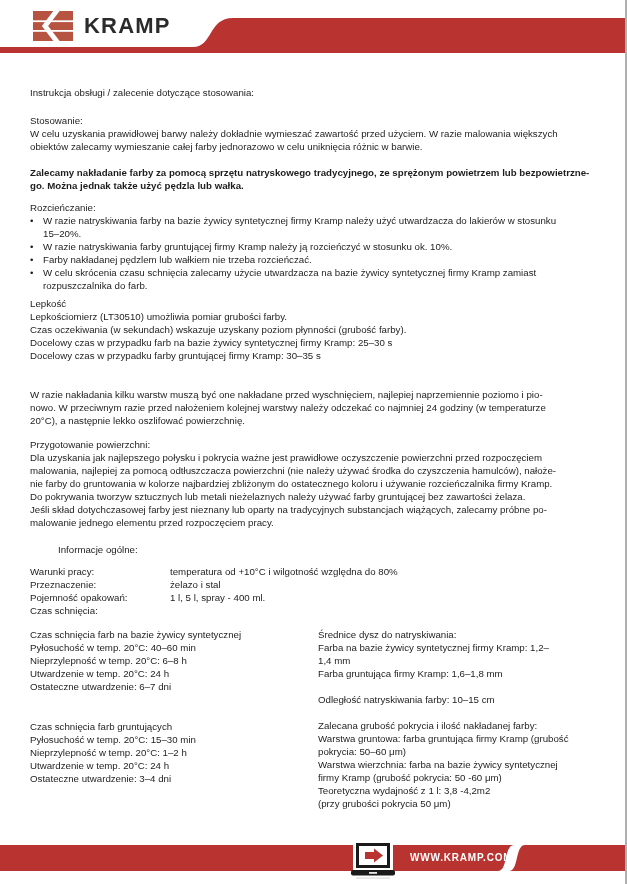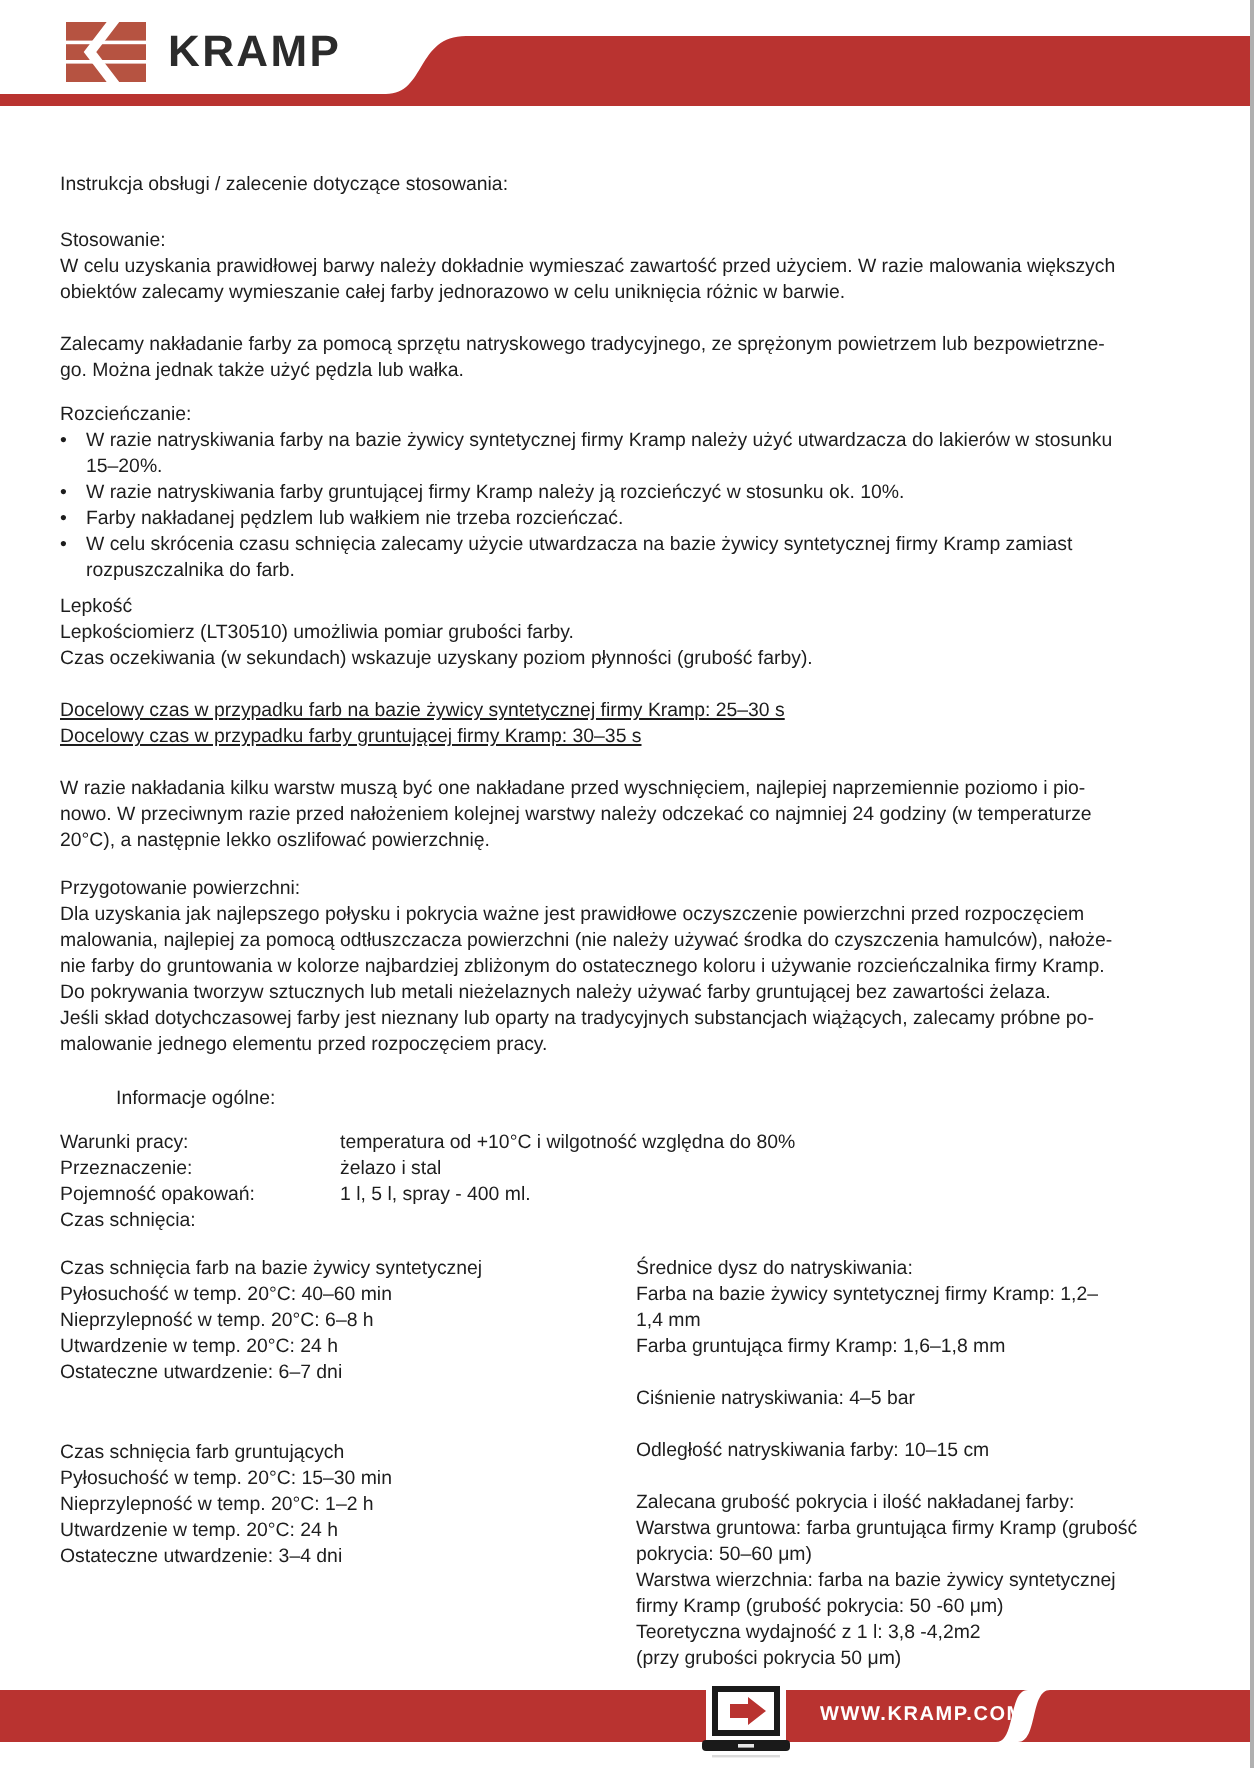--- a/index.html
+++ b/index.html
@@ -48,21 +48,21 @@
     </svg>
     <span class="brand">KRAMP</span>
   </div>
 
   <div class="abs t h" style="left:30px;top:86px;">Instrukcja obsługi / zalecenie dotyczące stosowania:</div>
 
   <div class="abs t" style="left:30px;top:114px;width:575px;">
     <div class="h">Stosowanie:</div>
     <div class="pre">W celu uzyskania prawidłowej barwy należy dokładnie wymieszać zawartość przed użyciem. W razie malowania większych
 obiektów zalecamy wymieszanie całej farby jednorazowo w celu uniknięcia różnic w barwie.</div>
-    <div class="pre" style="margin-top:13px;">Zalecamy nakładanie farby za pomocą sprzętu natryskowego tradycyjnego, ze sprężonym powietrzem lub bezpowietrzne-
+    <div class="pre" style="margin-top:13px;font-weight:bold;">Zalecamy nakładanie farby za pomocą sprzętu natryskowego tradycyjnego, ze sprężonym powietrzem lub bezpowietrzne-
 go. Można jednak także użyć pędzla lub wałka.</div>
   </div>
 
   <div class="abs t" style="left:30px;top:201px;width:575px;">
     <div class="h">Rozcieńczanie:</div>
     <div>
       <div class="bullet">
         <span class="dot">•</span>
         <div class="pre">W razie natryskiwania farby na bazie żywicy syntetycznej firmy Kramp należy użyć utwardzacza do lakierów w stosunku
 15–20%.</div>
@@ -80,21 +80,21 @@
         <div class="pre">W celu skrócenia czasu schnięcia zalecamy użycie utwardzacza na bazie żywicy syntetycznej firmy Kramp zamiast
 rozpuszczalnika do farb.</div>
       </div>
     </div>
   </div>
 
   <div class="abs t" style="left:30px;top:297px;width:575px;">
     <div class="h">Lepkość</div>
     <div class="pre">Lepkościomierz (LT30510) umożliwia pomiar grubości farby.
 Czas oczekiwania (w sekundach) wskazuje uzyskany poziom płynności (grubość farby).</div>
-    <div class="pre" style="margin-top:13px;text-decoration:underline;">Docelowy czas w przypadku farb na bazie żywicy syntetycznej firmy Kramp: 25–30 s
+    <div class="pre" style="">Docelowy czas w przypadku farb na bazie żywicy syntetycznej firmy Kramp: 25–30 s
 Docelowy czas w przypadku farby gruntującej firmy Kramp: 30–35 s</div>
   </div>
 
   <div class="abs t pre" style="left:30px;top:388px;width:575px;">W razie nakładania kilku warstw muszą być one nakładane przed wyschnięciem, najlepiej naprzemiennie poziomo i pio-
 nowo. W przeciwnym razie przed nałożeniem kolejnej warstwy należy odczekać co najmniej 24 godziny (w temperaturze
 20°C), a następnie lekko oszlifować powierzchnię.</div>
 
   <div class="abs t" style="left:30px;top:438px;width:575px;">
     <div class="h">Przygotowanie powierzchni:</div>
     <div class="pre">Dla uzyskania jak najlepszego połysku i pokrycia ważne jest prawidłowe oczyszczenie powierzchni przed rozpoczęciem
@@ -134,21 +134,20 @@
 Nieprzylepność w temp. 20°C: 1–2 h
 Utwardzenie w temp. 20°C: 24 h
 Ostateczne utwardzenie: 3–4 dni</div>
   </div>
 
   <div class="abs t" style="left:318px;top:628px;width:296px;">
     <div class="h">Średnice dysz do natryskiwania:</div>
     <div class="pre">Farba na bazie żywicy syntetycznej firmy Kramp: 1,2–
 1,4 mm
 Farba gruntująca firmy Kramp: 1,6–1,8 mm</div>
-    <div class="pre" style="margin-top:13px;">Ciśnienie natryskiwania: 4–5 bar</div>
     <div class="pre" style="margin-top:13px;">Odległość natryskiwania farby: 10–15 cm</div>
     <div class="h" style="margin-top:13px;">Zalecana grubość pokrycia i ilość nakładanej farby:</div>
     <div class="pre">Warstwa gruntowa: farba gruntująca firmy Kramp (grubość
 pokrycia: 50–60 μm)
 Warstwa wierzchnia: farba na bazie żywicy syntetycznej
 firmy Kramp (grubość pokrycia: 50 -60 μm)
 Teoretyczna wydajność z 1 l: 3,8 -4,2m2
 (przy grubości pokrycia 50 μm)</div>
   </div>
 

